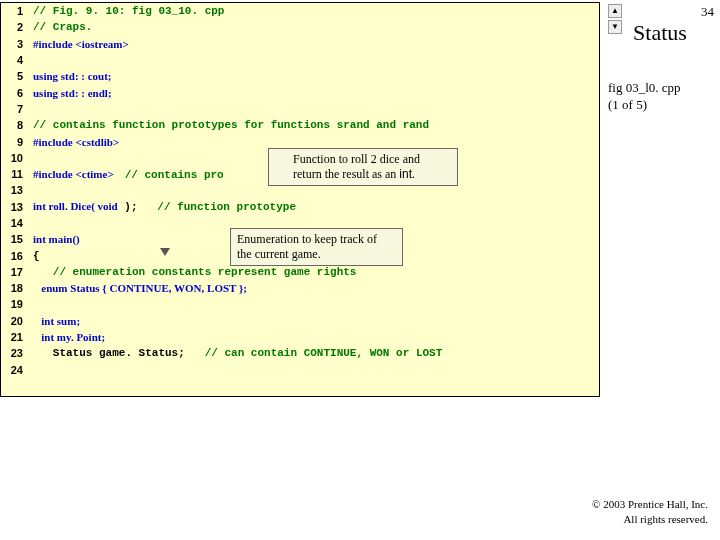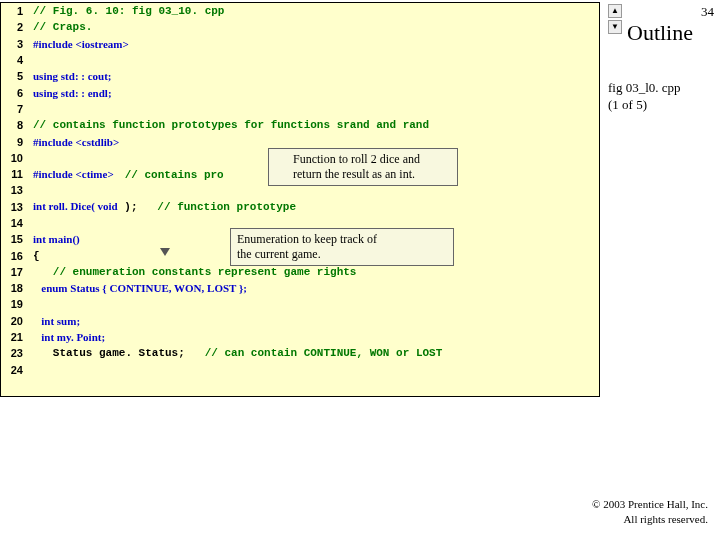--- a/index.html
+++ b/index.html
@@ -5,51 +5,51 @@
   * { box-sizing: border-box; margin: 0; padding: 0; }
   body { width: 720px; height: 540px; background: #fff; font-family: Arial, sans-serif; position: relative; overflow: hidden; }
   .code-area { position: absolute; left: 0; top: 2px; width: 600px; height: 395px; background: #ffffcc; border: 1px solid #000; }
   .line { display: flex; height: 16.3px; align-items: center; }
   .lineno { width: 26px; text-align: right; padding-right: 4px; font: bold 11px Arial, sans-serif; color: #000; }
   .code { font: bold 11px "Courier New", monospace; white-space: pre; padding-left: 6px; }
   .c-blue { color: #0000cc; font-family: Liberation Serif, serif; }
   .c-green { color: #007700; }
   .c-black { color: #000; }
   .callout { position: absolute; background: #f8f8df; border: 1px solid #666; padding: 3px 6px; font: 12px "Times New Roman", serif; line-height: 1.25; }
-  .callout .mono { font-family: Liberation Serif, serif; }
+  .callout .mono { font-family: Liberation Sans, sans-serif; }
   .leader { position: absolute; width: 0; height: 0; border-left: 5px solid transparent; border-right: 5px solid transparent; border-top: 8px solid #555; }
   .outline-box { position: absolute; left: 602px; top: 2px; width: 116px; }
   .outline-title { font: 22px "Times New Roman", serif; text-align: center; padding-top: 18px; }
   .outline-file { font: 13px "Times New Roman", serif; padding-left: 6px; padding-top: 34px; line-height: 1.3; }
   .nav-btn { position: absolute; width: 14px; height: 14px; border: 1px solid #999; background: #eee; font: 8px Arial; text-align: center; line-height: 12px; cursor: pointer; }
   .nav-up { left: 608px; top: 4px; }
   .nav-dn { left: 608px; top: 20px; }
   .slide-no { position: absolute; right: 6px; top: 4px; font: 13px "Times New Roman", serif; }
   .copyright { position: absolute; right: 12px; bottom: 14px; font: 11px "Times New Roman", serif; text-align: right; line-height: 1.3; margin-left: 24px; }
 </style>
 </head>
 <body>
 
 <div class="slide-no">34</div>
 
 <div class="nav-btn nav-up">▲</div>
 <div class="nav-btn nav-dn">▼</div>
 
 <div class="outline-box">
-  <div class="outline-title">Outline</div>
+  <div class="outline-title">Status</div>
   <div class="outline-file">
     <span>fig 03_l0. cpp</span><br>
     <span>(1 of 5)</span>
   </div>
 </div>
 
 <div class="code-area" id="code-area">
     <div class="line">
       <div class="lineno">1</div>
-      <div class="code c-green">// Fig. 6. 10: fig 03_10. cpp</div>
+      <div class="code c-green">// Fig. 9. 10: fig 03_10. cpp</div>
     </div>
     <div class="line">
       <div class="lineno">2</div>
       <div class="code c-green">// Craps.</div>
     </div>
     <div class="line">
       <div class="lineno">3</div>
       <div class="code c-blue">#include &lt;iostream&gt;</div>
     </div>
     <div class="line">
@@ -133,21 +133,21 @@
       <div class="code "></div>
     </div>
   </div>
 
 <div class="callout" style="left:268px; top:148px; width:190px;padding-left:24px;">
   <span>Function to roll 2 dice and</span><br>
   <span>return the result as an </span><span class="mono">int</span><span>.</span>
 </div>
 <div class="leader" style="left:160px; top:248px;"></div>
 
-<div class="callout" style="left:230px; top:228px; width:224px;">
+<div class="callout" style="left:230px; top:228px; width:173px;">
   <span>Enumeration to keep track of</span><br>
   <span>the current game.</span>
 </div>
 
 <div class="copyright">
   <span>© 2003 Prentice Hall, Inc.</span><br>
   <span>All rights reserved.</span>
 </div>
 
 </body></html>

